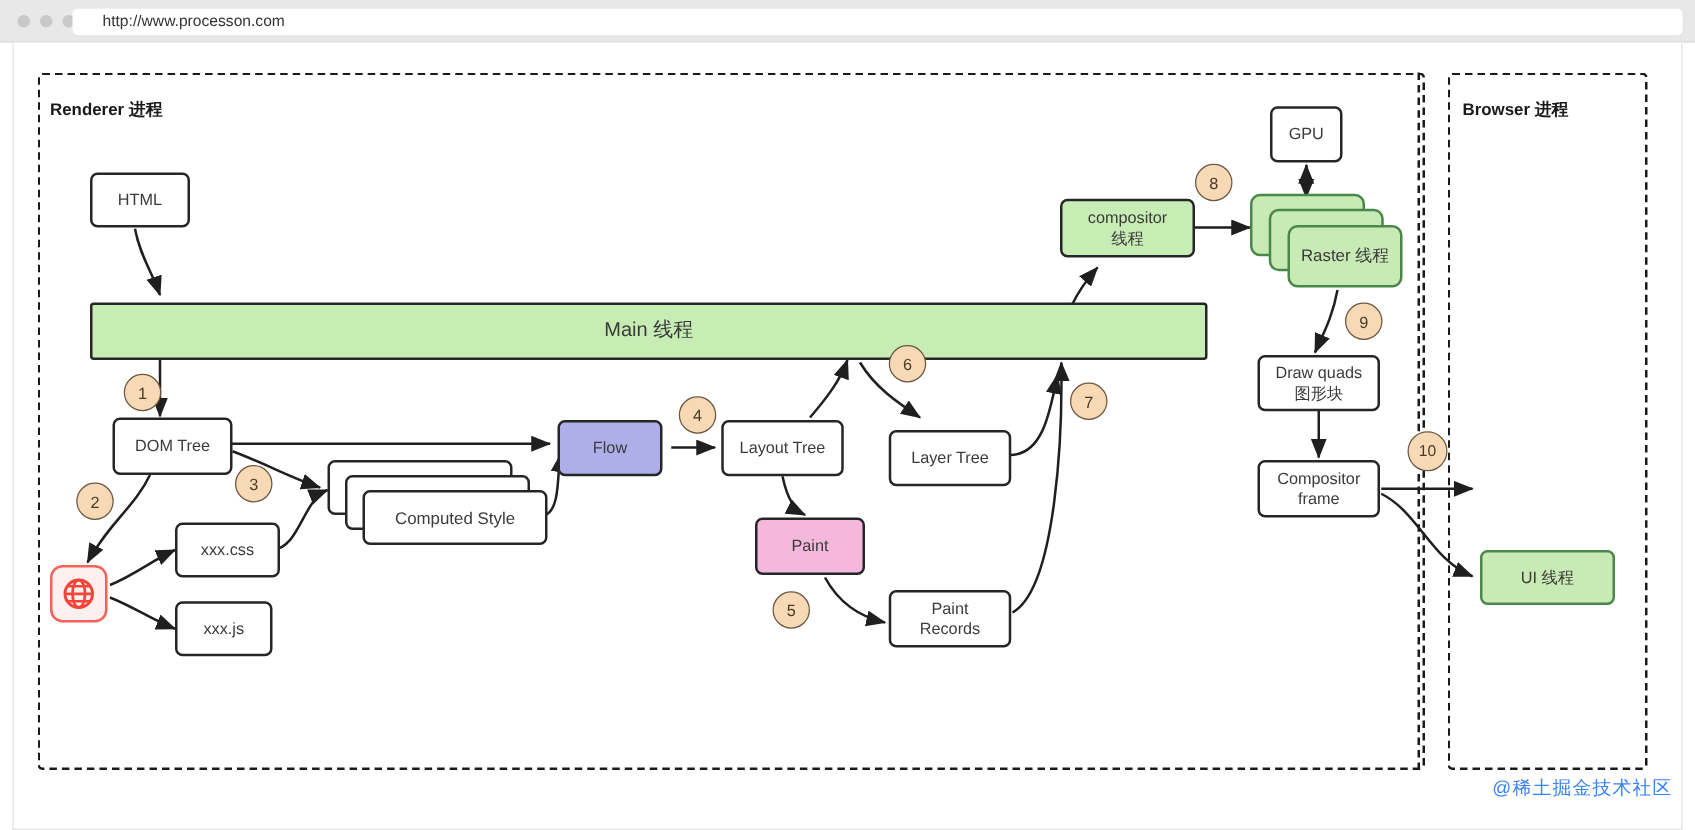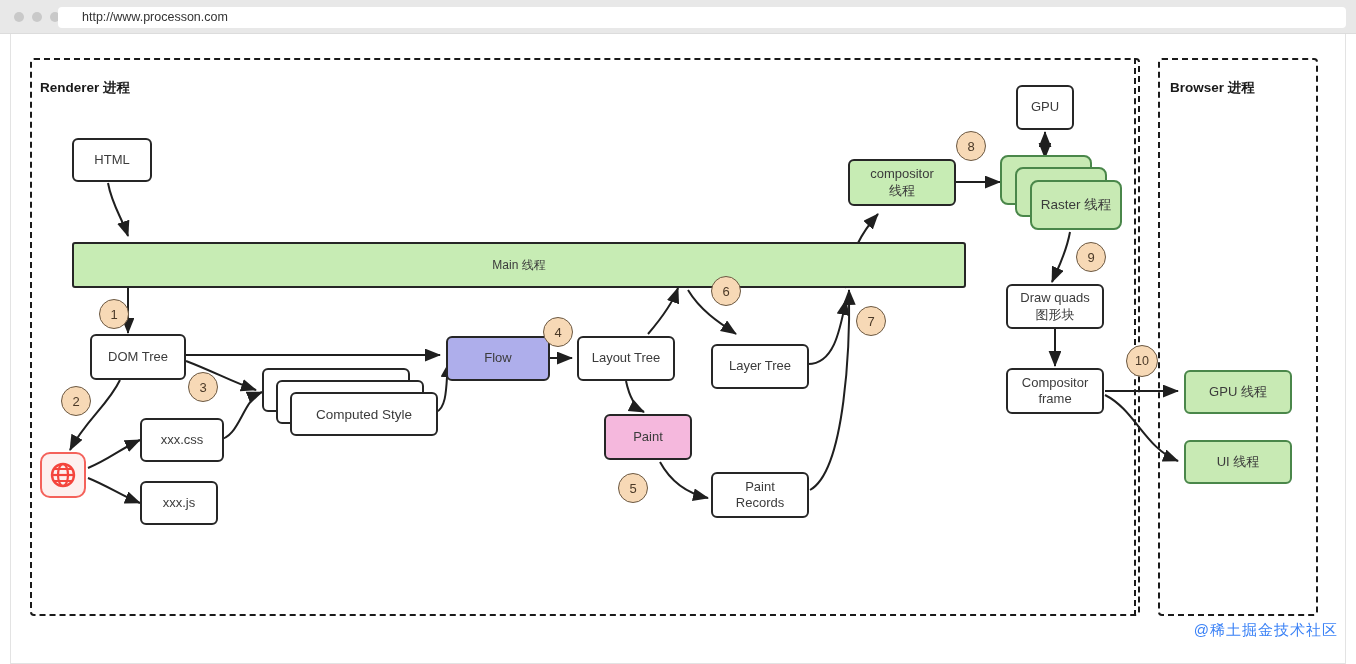--- a/index.html
+++ b/index.html
@@ -181,21 +181,21 @@
       <path d="M1055,325 L1055,366" marker-end="url(#ah)"></path>
 
       <path d="M1105,391 L1178,391" marker-end="url(#ah)"></path>
 
       <path d="M1105,395 C1135,410 1145,448 1178,461" marker-end="url(#ah)"></path>
     </g>
   </svg>
 
   <div class="node" style="left:72px; top:138px; width:80px; height:44px;">HTML</div>
 
-  <div class="node green bar" style="left:72px; top:242px; width:894px; height:46px; font-size:12px;">Main 线程</div>
+  <div class="node green bar" style="left:72px; top:242px; width:894px; height:46px; font-size:16px;">Main 线程</div>
 
   <div class="node" style="left:90px; top:334px; width:96px; height:46px;">DOM Tree</div>
 
   <div class="globe" style="left:40px; top:452px;">
     <svg width="30" height="30" viewBox="0 0 30 30">
       <circle cx="15" cy="15" r="11" fill="none" stroke="#f4453d" stroke-width="2.4"></circle>
       <ellipse cx="15" cy="15" rx="5" ry="11" fill="none" stroke="#f4453d" stroke-width="2.2"></ellipse>
       <line x1="4" y1="15" x2="26" y2="15" stroke="#f4453d" stroke-width="2.2"></line>
       <line x1="6" y1="9" x2="24" y2="9" stroke="#f4453d" stroke-width="2"></line>
       <line x1="6" y1="21" x2="24" y2="21" stroke="#f4453d" stroke-width="2"></line>
@@ -205,21 +205,21 @@
   <div class="node" style="left:140px; top:418px; width:84px; height:44px;">xxx.css</div>
 
   <div class="node" style="left:140px; top:481px; width:78px; height:44px;">xxx.js</div>
 
   <div class="stack" style="left:262px; top:368px; width:176px; height:68px;">
     <div class="card" style="left:0; top:0; width:148px; height:44px;"></div>
     <div class="card" style="left:14px; top:12px; width:148px; height:44px;"></div>
     <div class="card front" style="left:28px; top:24px; width:148px; height:44px;">Computed Style</div>
   </div>
 
-  <div class="node purple" style="left:446px; top:336px; width:104px; height:45px;">Flow</div>
+  <div class="node purple" style="left:446px; top:336px; width:84px; height:45px;">Flow</div>
 
   <div class="node" style="left:577px; top:336px; width:98px; height:45px;">Layout Tree</div>
 
   <div class="node" style="left:711px; top:344px; width:98px; height:45px;">Layer Tree</div>
 
   <div class="node pink" style="left:604px; top:414px; width:88px; height:46px;">Paint</div>
 
   <div class="node" style="left:711px; top:472px; width:98px; height:46px;">Paint
 Records</div>
 
@@ -233,21 +233,20 @@
   </div>
 
   <div class="node" style="left:1016px; top:85px; width:58px; height:45px;">GPU</div>
 
   <div class="node" style="left:1006px; top:284px; width:98px; height:45px;">Draw quads
 图形块</div>
 
   <div class="node" style="left:1006px; top:368px; width:98px; height:46px;">Compositor
 frame</div>
 
-  <div class="node green" style="left:1184px; top:370px; width:108px; height:44px; background:#c8eab4; border-color:#4a874a;">GPU 线程</div>
 
   <div class="node green" style="left:1184px; top:440px; width:108px; height:44px; background:#c8eab4; border-color:#4a874a;">UI 线程</div>
 
   <div class="num" style="left:99px; top:299px;">1</div>
   <div class="num" style="left:61px; top:386px;">2</div>
   <div class="num" style="left:188px; top:372px;">3</div>
   <div class="num" style="left:543px; top:317px;">4</div>
   <div class="num" style="left:618px; top:473px;">5</div>
   <div class="num" style="left:711px; top:276px;">6</div>
   <div class="num" style="left:856px; top:306px;">7</div>

